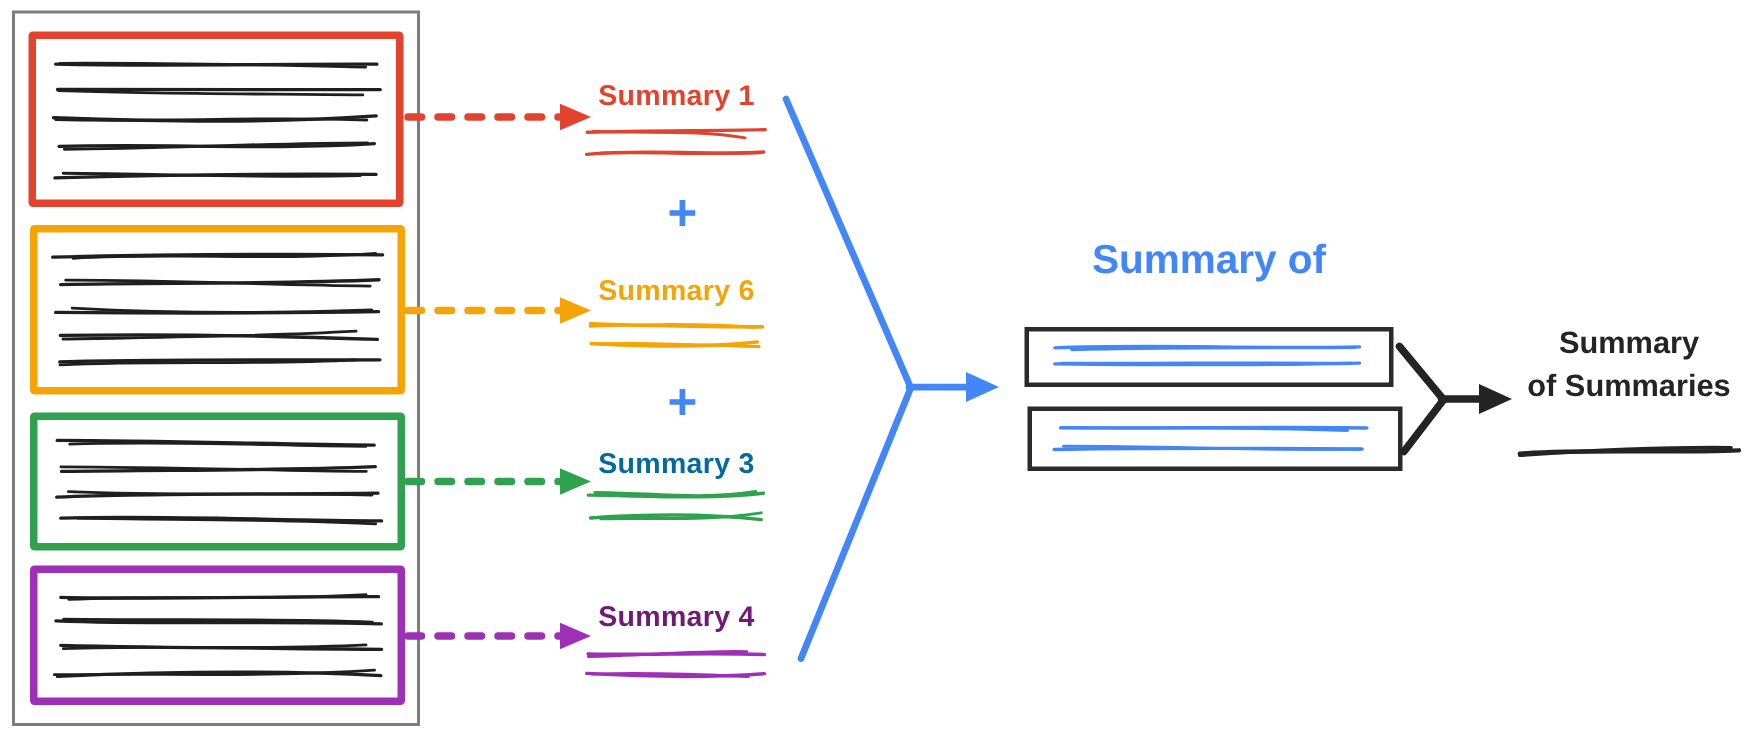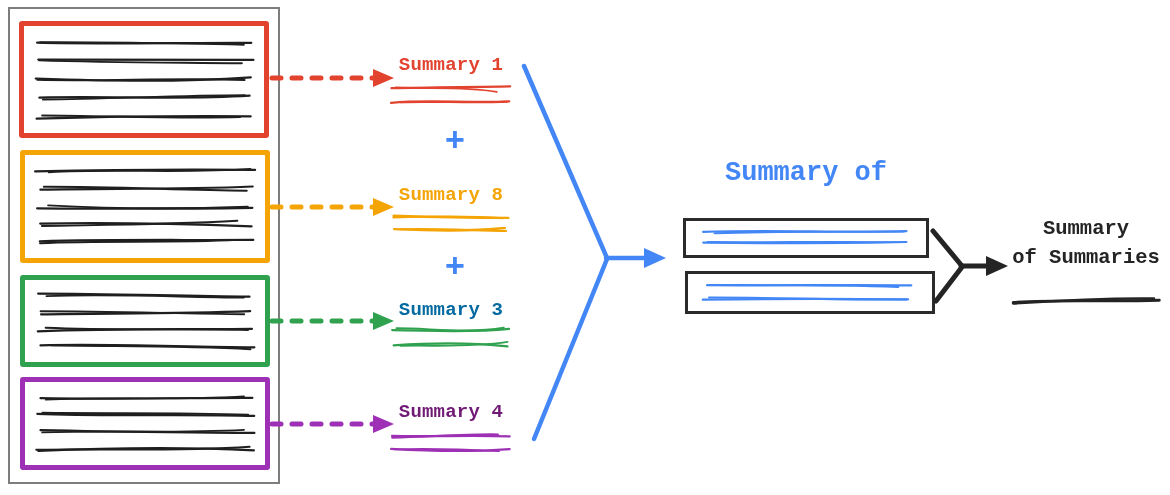--- a/index.html
+++ b/index.html
@@ -1,20 +1,20 @@
 <!DOCTYPE html>
 <html><head>
 <meta charset="utf-8">
 <style>
   html,body{margin:0;padding:0;background:#ffffff;}
   .canvas{
     position:relative;
     width:1170px;height:495px;
     background:#ffffff;
-    font-family:Liberation Mono, monospace;
+    font-family:Liberation Sans, sans-serif;
     overflow:hidden;
   }
   .abs{position:absolute;}
   
   .doc-frame{
     left:8px;top:7px;width:272px;height:477px;
     border:2px solid #7d7d7d;background:#ffffff;
     box-sizing:border-box;
   }
   .doc-box{
@@ -119,21 +119,21 @@
       <svg viewBox="0 0 123 26" preserveAspectRatio="none">
         <path d="M 2.5 6.2 C 41.6 5.1, 80.8 5.2, 121.1 4.4" fill="none" stroke="#e2432f" stroke-width="2.30" stroke-linecap="round"></path>
         <path d="M 6.7 5.4 C 40.1 7.4, 73.4 4.0, 107.7 9.9" fill="none" stroke="#e2432f" stroke-width="1.95" stroke-linecap="round"></path>
         <path d="M 2.1 20.9 C 41.1 17.1, 80.1 21.7, 120.2 19.3" fill="none" stroke="#e2432f" stroke-width="2.30" stroke-linecap="round"></path>
         <path d="M 11.5 20.2 C 46.6 19.1, 81.7 21.4, 117.8 19.8" fill="none" stroke="#e2432f" stroke-width="1.95" stroke-linecap="round"></path>
       </svg>
     </div>
 
   <div class="abs plus" style="left: 438px; top: 124px; width: 34px; color: rgb(67, 134, 245);">+</div>
 
-  <div class="abs sum-label" style="left: 396px; top: 184px; width: 110px; color: rgb(244, 164, 5);">Summary 8</div>
+  <div class="abs sum-label" style="left: 396px; top: 184px; width: 110px; color: rgb(244, 164, 5);">Summary 6</div>
   <div class="abs scribble" style="left:387px;top:211px;width:124px;height:25px;">
       <svg viewBox="0 0 124 25" preserveAspectRatio="none">
         <path d="M 6.7 4.8 C 44.5 6.1, 82.3 6.9, 121.3 6.9" fill="none" stroke="#f4a405" stroke-width="2.40" stroke-linecap="round"></path>
         <path d="M 6.4 6.5 C 42.4 5.4, 78.5 4.3, 115.6 7.2" fill="none" stroke="#f4a405" stroke-width="2.04" stroke-linecap="round"></path>
         <path d="M 7.2 18.1 C 43.8 19.8, 80.3 21.0, 117.9 17.0" fill="none" stroke="#f4a405" stroke-width="2.40" stroke-linecap="round"></path>
         <path d="M 12.9 18.3 C 48.0 17.0, 83.0 19.5, 119.1 20.1" fill="none" stroke="#f4a405" stroke-width="2.04" stroke-linecap="round"></path>
       </svg>
     </div>
 
   <div class="abs plus" style="left: 438px; top: 250px; width: 34px; color: rgb(67, 134, 245);">+</div>

